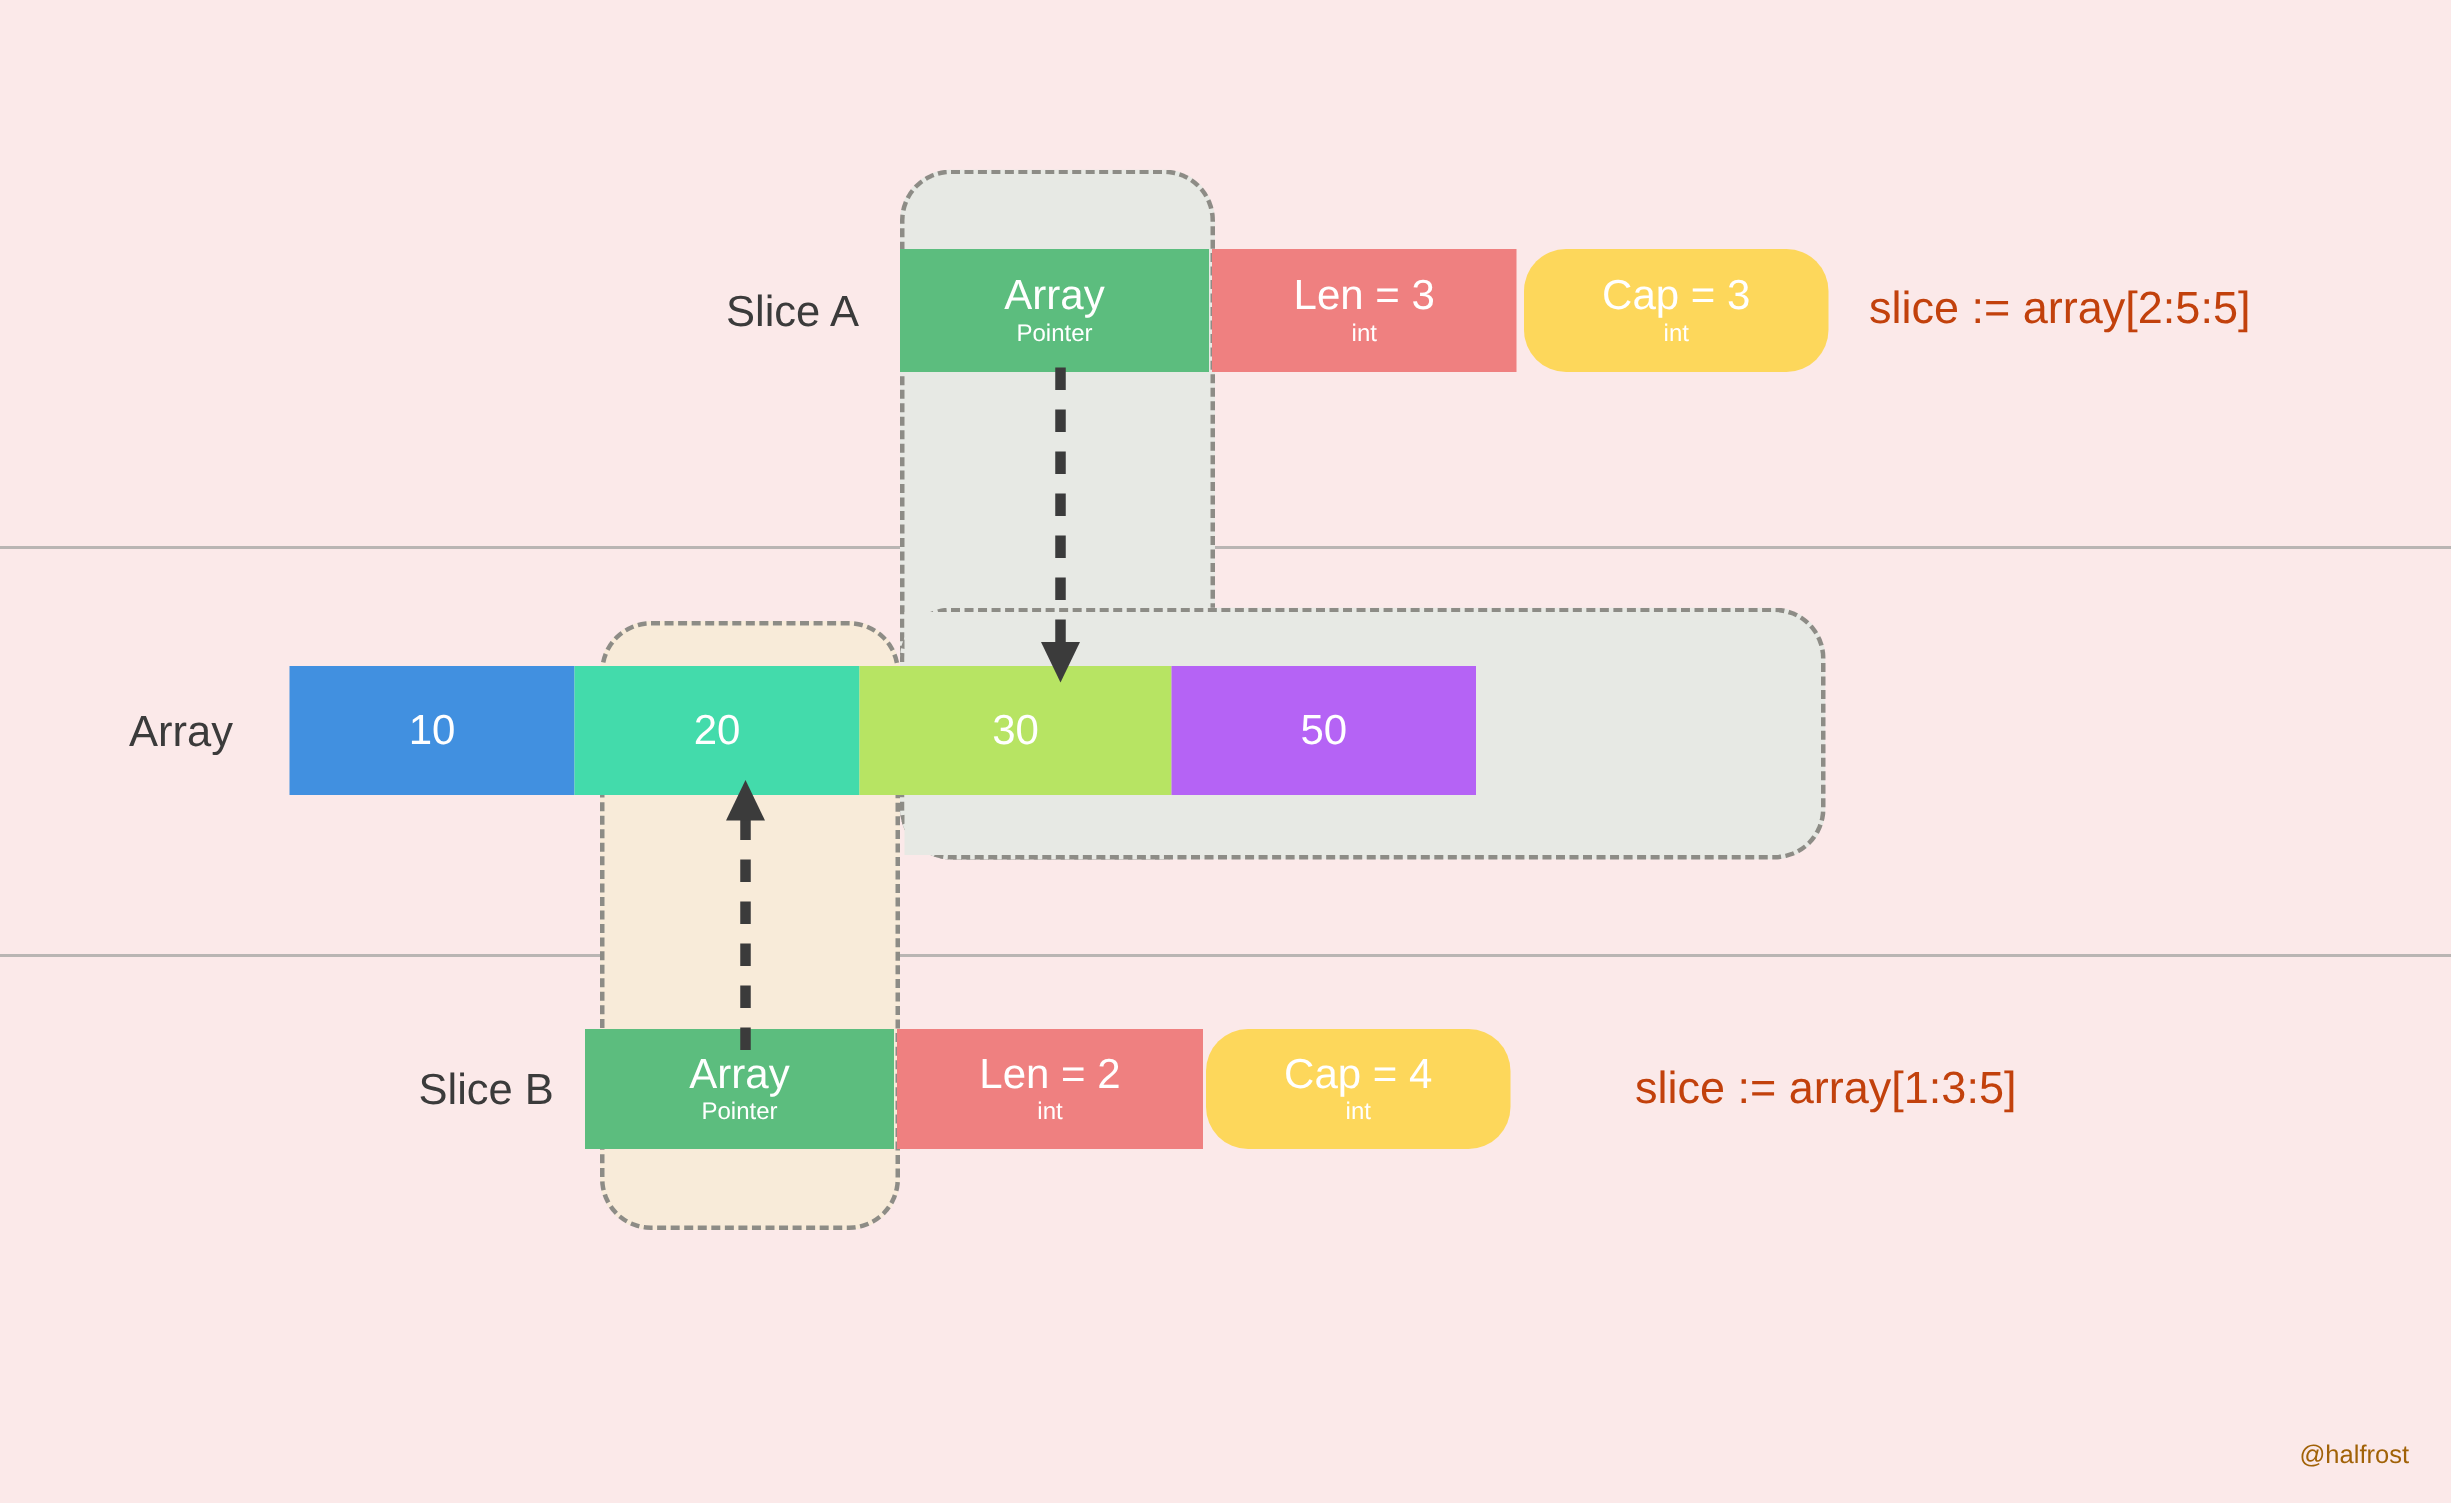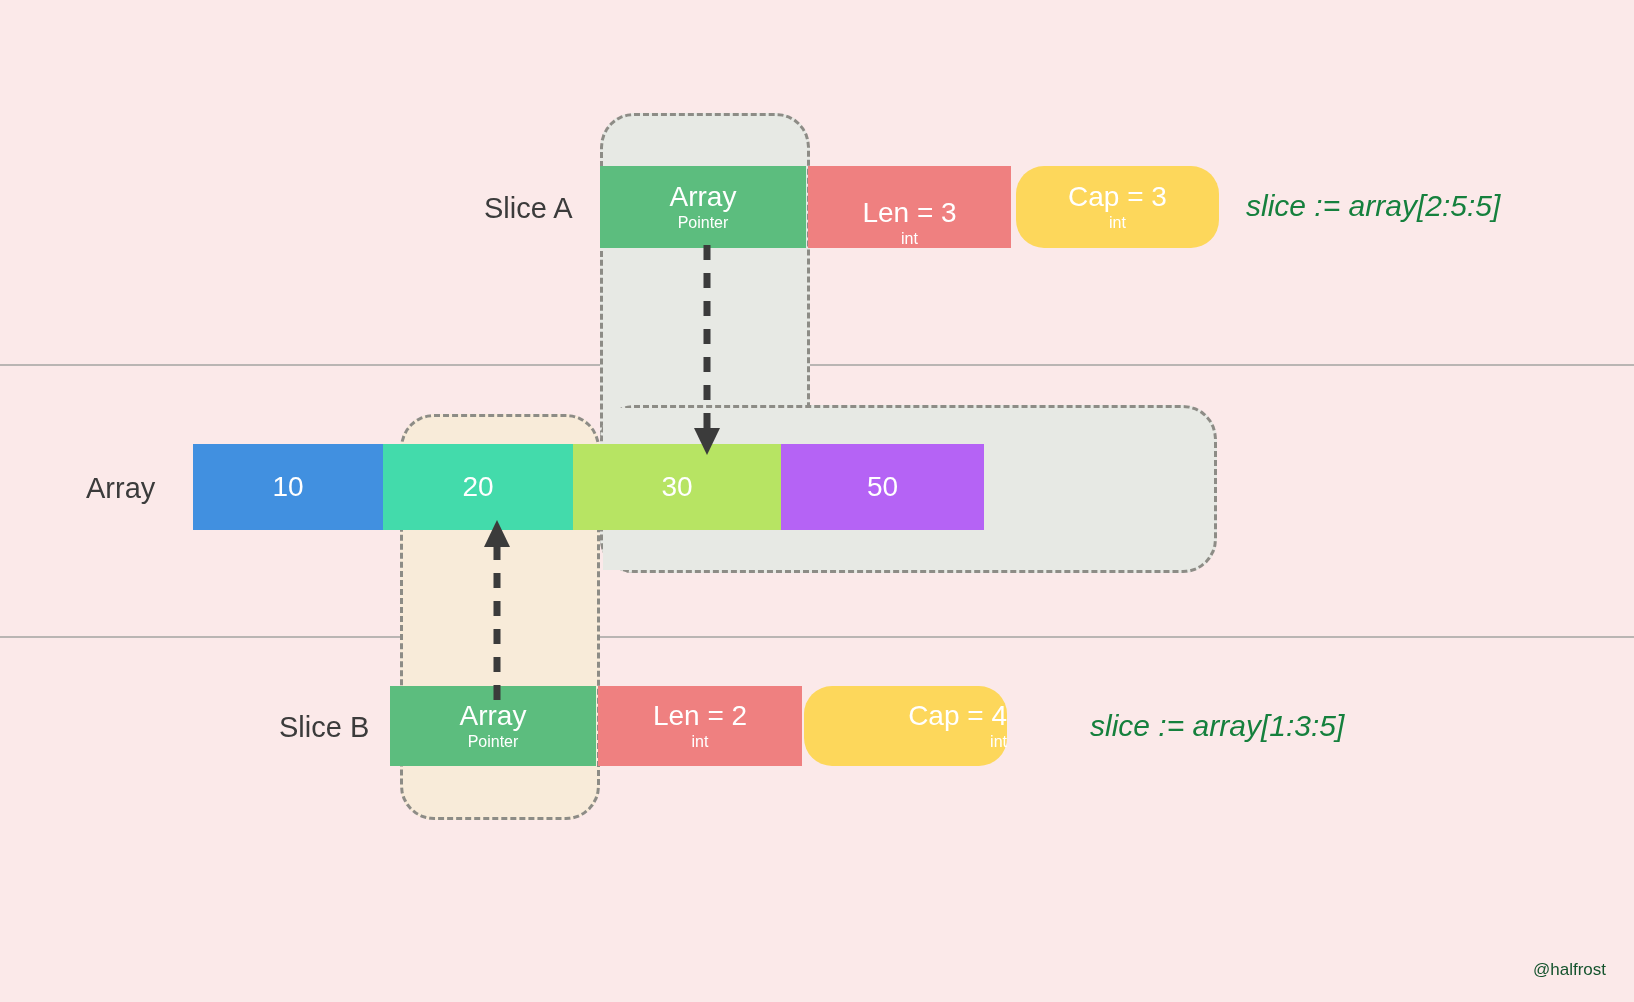--- a/index.html
+++ b/index.html
@@ -101,27 +101,27 @@
     line-height: 1.1;
     margin-top: 3px;
   }
   .f-ptr { background: #5cbd7e; }
   .f-len { background: #ef8080; }
   .f-cap { background: #fdd košice; border-radius: 28px; }
   .f-cap { background: #fdd75b; }
 
   #slice-a-row { left: 600px; top: 166px; height: 82px; }
   #slice-a-row .fld-ptr { width: 206px; }
-  #slice-a-row .fld-len { width: 203px; margin-left: 2px; justify-content: flex-end; }
+  #slice-a-row .fld-len { width: 203px; margin-left: 2px; }
   #slice-a-row .fld-cap { width: 203px; margin-left: 5px; }
 
   #slice-b-row { left: 390px; top: 686px; height: 80px; }
   #slice-b-row .fld-ptr { width: 206px; }
   #slice-b-row .fld-len { width: 204px; margin-left: 2px; }
-  #slice-b-row .fld-cap { width: 203px; margin-left: 2px; align-items: flex-end; }
+  #slice-b-row .fld-cap { width: 203px; margin-left: 2px; }
 
   
   #array-row {
     position: absolute;
     left: 193px; top: 444px;
     height: 86px;
     display: flex;
   }
   .cell {
     width: 190px;
@@ -131,42 +131,41 @@
     color: #ffffff;
     font-size: 28px;
   }
   .cell:nth-child(3) { width: 208px; }
   .cell:nth-child(4) { width: 203px; }
   .cell:nth-child(5) { width: 202px; }
 
   
   .code-note {
     position: absolute;
-    color: #15803d;
+    color: #c2410c;
     font-size: 30px;
     white-space: nowrap;
-    font-style: italic;
   }
   #code-a { left: 1246px; top: 189px; }
   #code-b { left: 1090px; top: 709px; }
 
   
   .arrow-svg {
     position: absolute;
     overflow: visible;
   }
   #arrow-a { left: 660px; top: 245px; width: 100px; height: 210px; }
   #arrow-b { left: 450px; top: 520px; width: 100px; height: 180px; }
 
   
   #watermark {
     position: absolute;
     right: 28px;
     bottom: 22px;
-    color: #14532d;
+    color: #a16207;
     font-size: 17px;
   }
 </style>
 </head>
 <body style="background: rgb(251, 233, 233);">
 
 <div id="stage">
 
   <div class="divider" id="divider-top"></div>
   <div class="divider" id="divider-bottom"></div>

